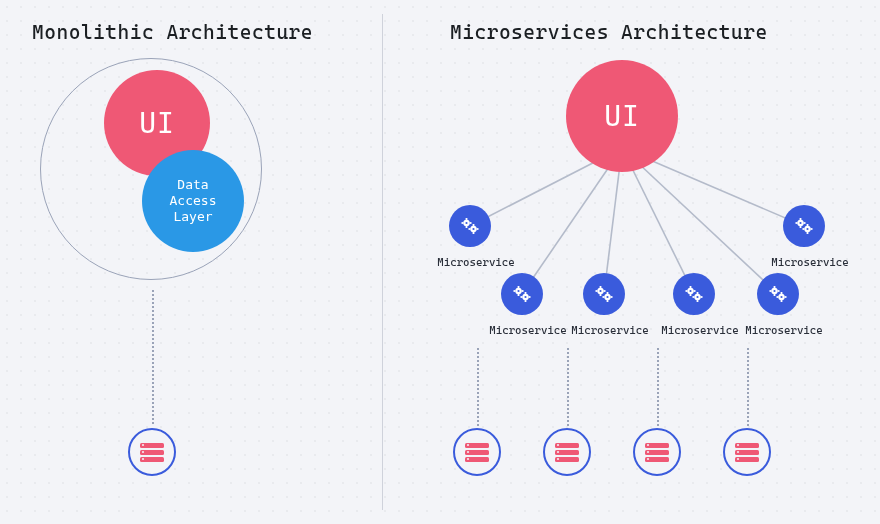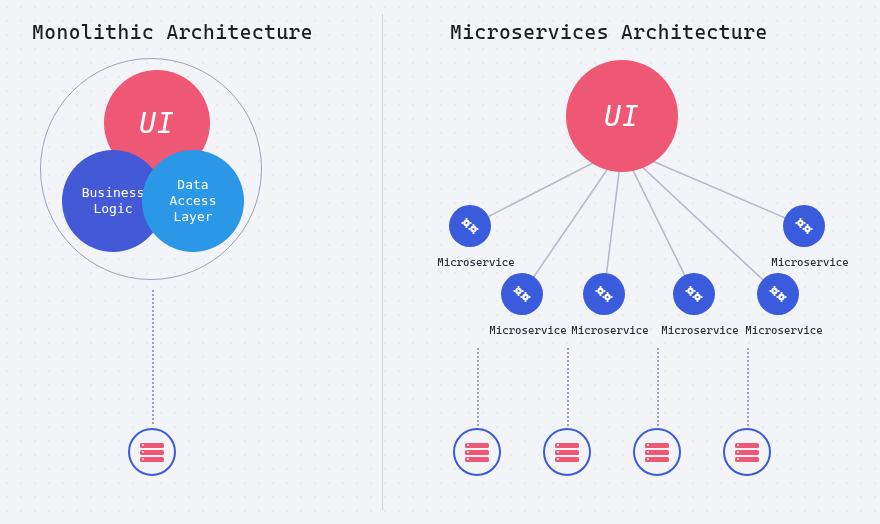--- a/index.html
+++ b/index.html
@@ -52,21 +52,21 @@
     justify-content: center;
     text-align: center;
     color: #fff;
     font-family: ui-monospace, monospace;
     line-height: 1.25;
   }
   .ui-big   { background: #ef5875; }
   .biz      { background: #4359d6; }
   .dal      { background: #2a98e6; }
 
-  .ui-label { font-size: 28px; letter-spacing: 1px; font-style: italic; }
+  .ui-label { font-size: 28px; letter-spacing: 1px; }
   .sm-label { font-size: 13px; }
 
   
   .dotted-v {
     position: absolute;
     border-left: 2px dotted #9aa3b8;
     width: 0;
   }
   
   .server {
@@ -139,23 +139,20 @@
       <line x1="622" y1="148" x2="778" y2="294"></line>
       <line x1="622" y1="148" x2="804" y2="226"></line>
     </g>
   </svg>
 
   <div class="mono-outer"></div>
 
   <div class="circle ui-big" style="left:104px; top:70px; width:106px; height:106px;">
     <span class="ui-label">UI</span>
   </div>
-  <div class="circle biz" style="left:62px; top:150px; width:102px; height:102px;">
-    <span class="sm-label">Business<br>Logic</span>
-  </div>
   <div class="circle dal" style="left:142px; top:150px; width:102px; height:102px;">
     <span class="sm-label">Data<br>Access<br>Layer</span>
   </div>
 
   <div class="dotted-v" style="left:152px; top:290px; height:134px;"></div>
 
   <div class="server" style="left:128px; top:428px;">
     <div class="server-inner">
       <div class="server-row"></div>
         <div class="server-row"></div>

